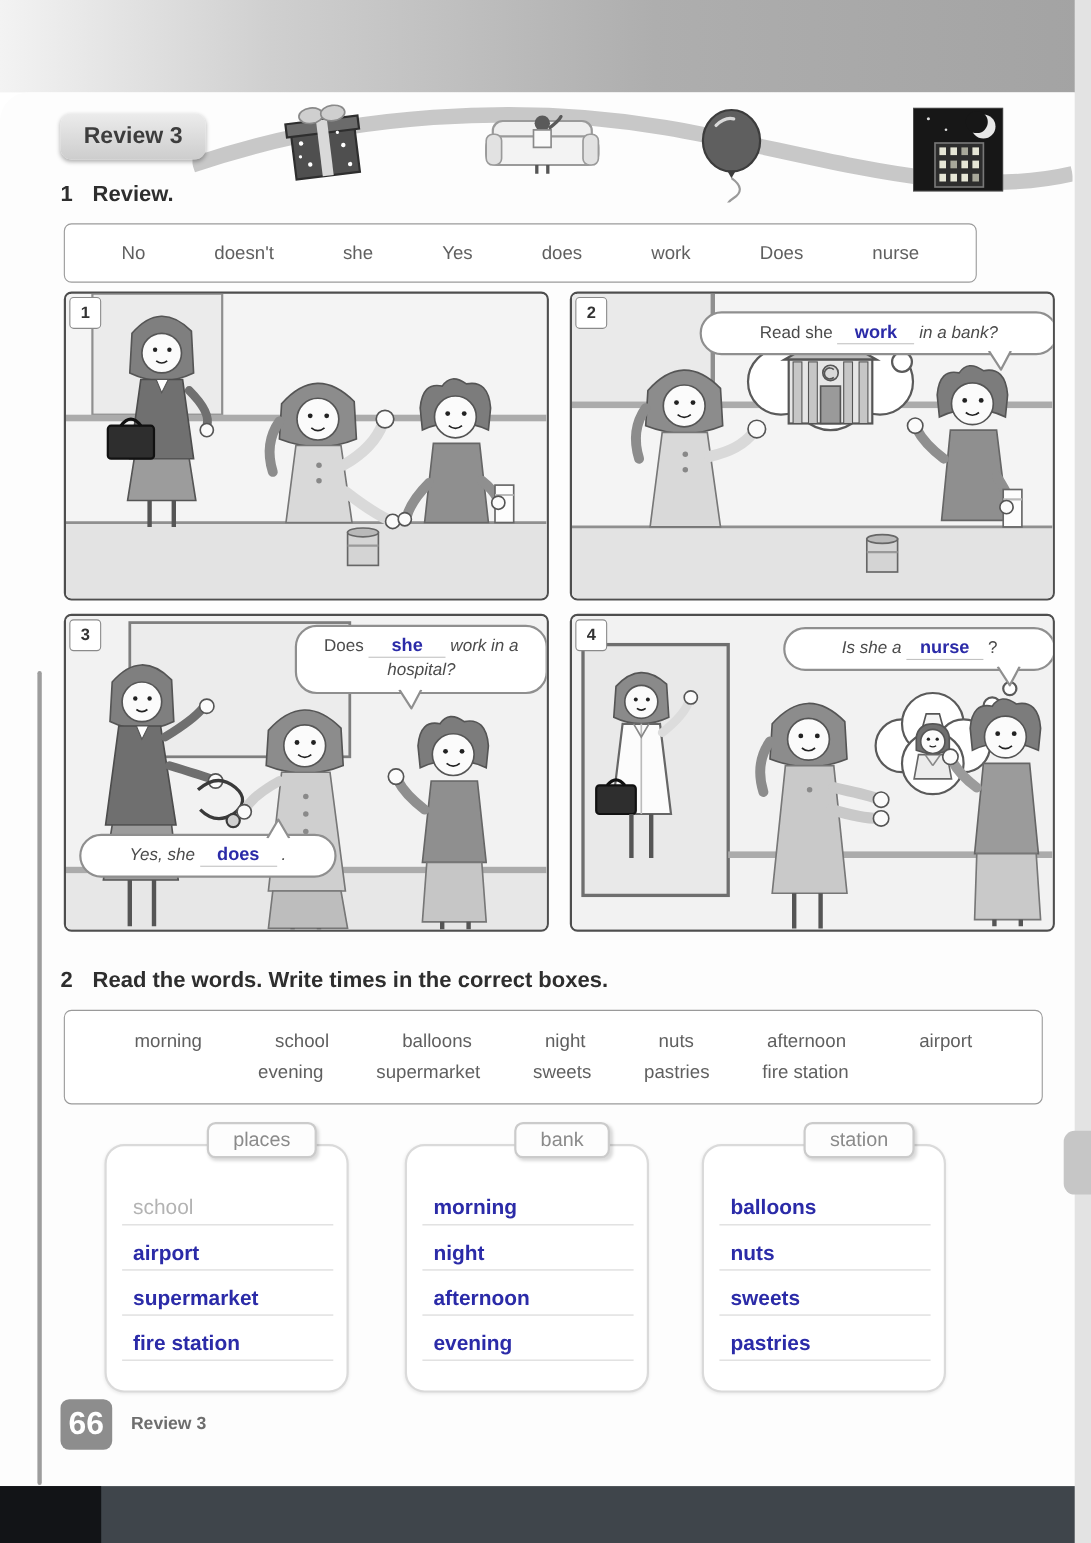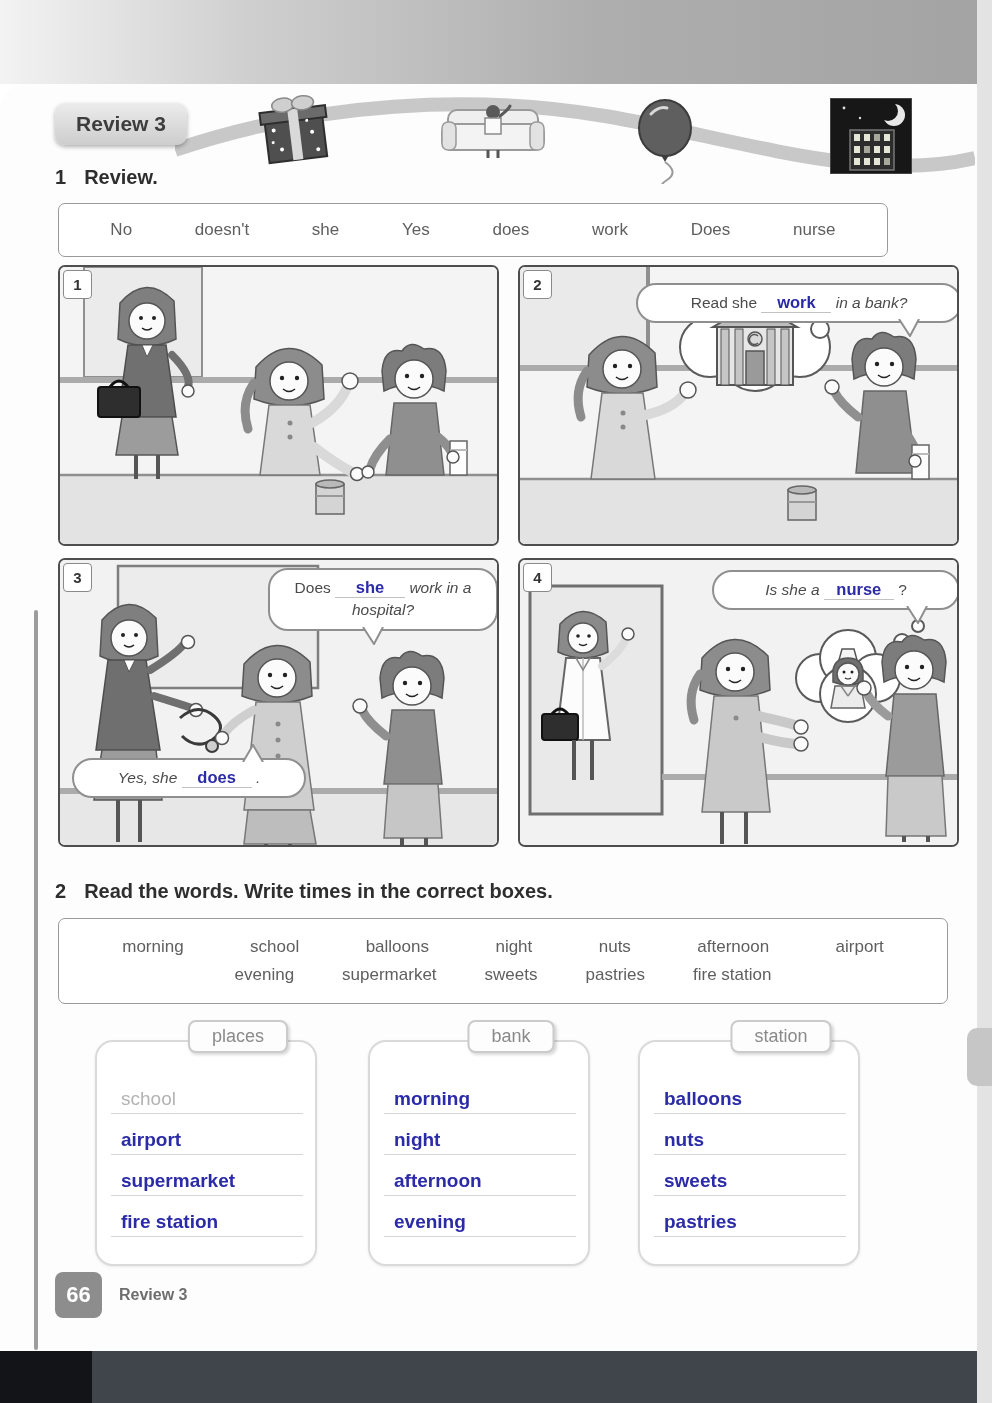--- a/index.html
+++ b/index.html
@@ -58,21 +58,21 @@
            box-shadow:0 1px 3px rgba(0,0,0,.08);}
   .cat-tab{position:absolute;top:-22px;left:50%;transform:translateX(-50%);background:#fdfdfd;
            border:2px solid #cbcbcb;border-radius:8px;box-shadow:2px 2px 3px rgba(0,0,0,.15);
            padding:4px 22px;font-size:18px;color:#8a8a8a;white-space:nowrap;margin-left:32px;}
   .entries{padding:46px 12px 0 14px;display:flex;flex-direction:column;gap:15px;}
   .entry{border-bottom:1.6px solid #d6d6d6;padding:0 0 3px 10px;font-size:19px;font-weight:700;color:#2b2ba8;}
   .entry.example{color:#b3b3b3;font-weight:400;}
 
   
   .page-badge{position:absolute;left:55px;top:1272px;width:47px;height:46px;background:#8d8d8d;border-radius:8px;
-              display:flex;align-items:center;justify-content:center;color:#fff;font-size:22px;font-weight:700;}
+              display:flex;align-items:center;justify-content:center;color:#fff;font-size:29px;font-weight:700;}
   .footer-label{position:absolute;left:119px;top:1286px;font-size:16px;font-weight:700;color:#6e6e6e;}
 </style>
 </head>
 <body>
 
 <div class="page">
 
   <div class="top-band"></div>
   <div class="page-white"></div>
 

